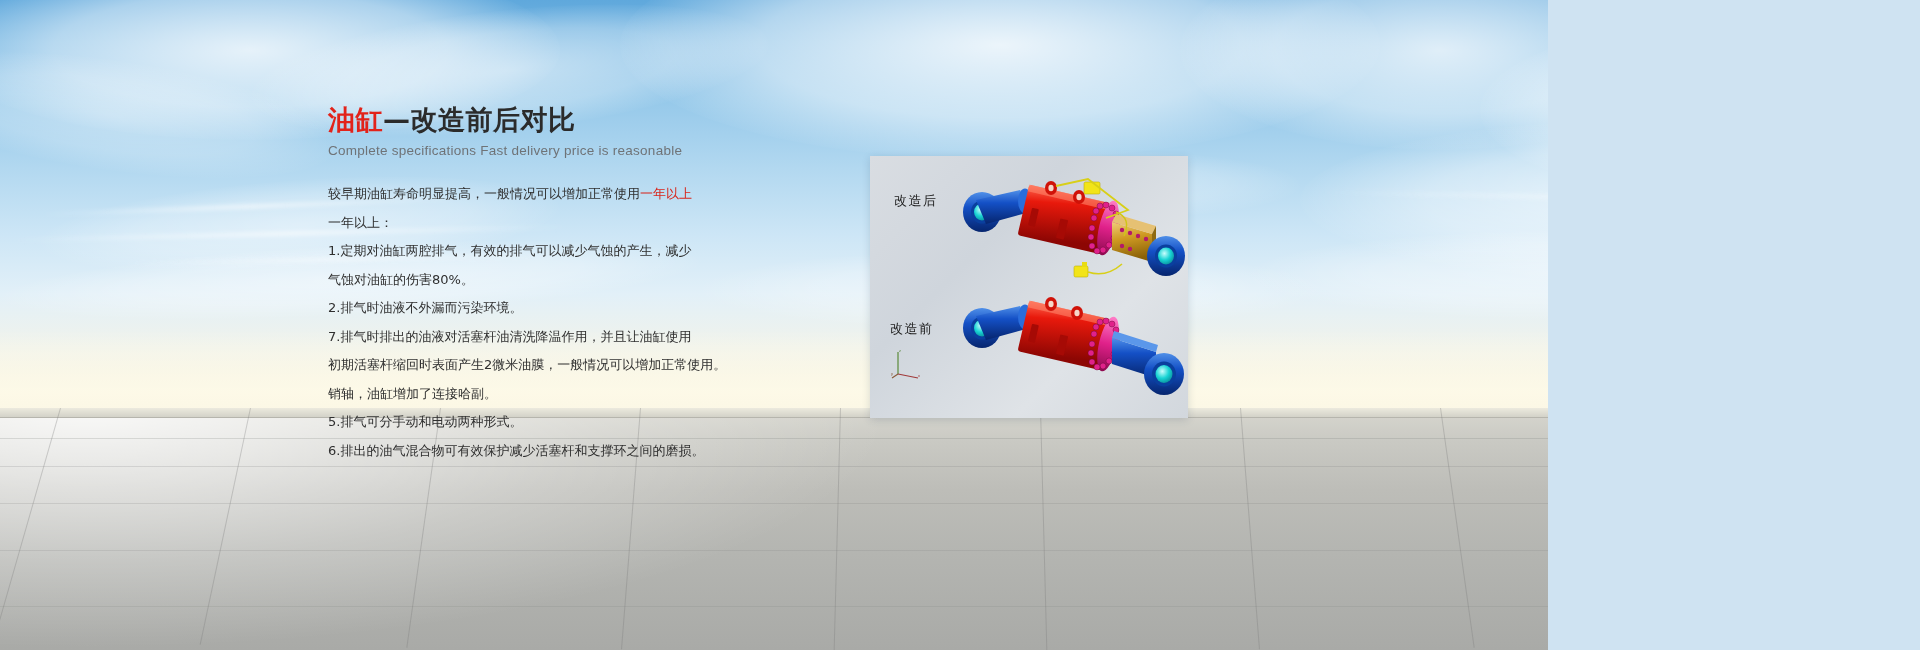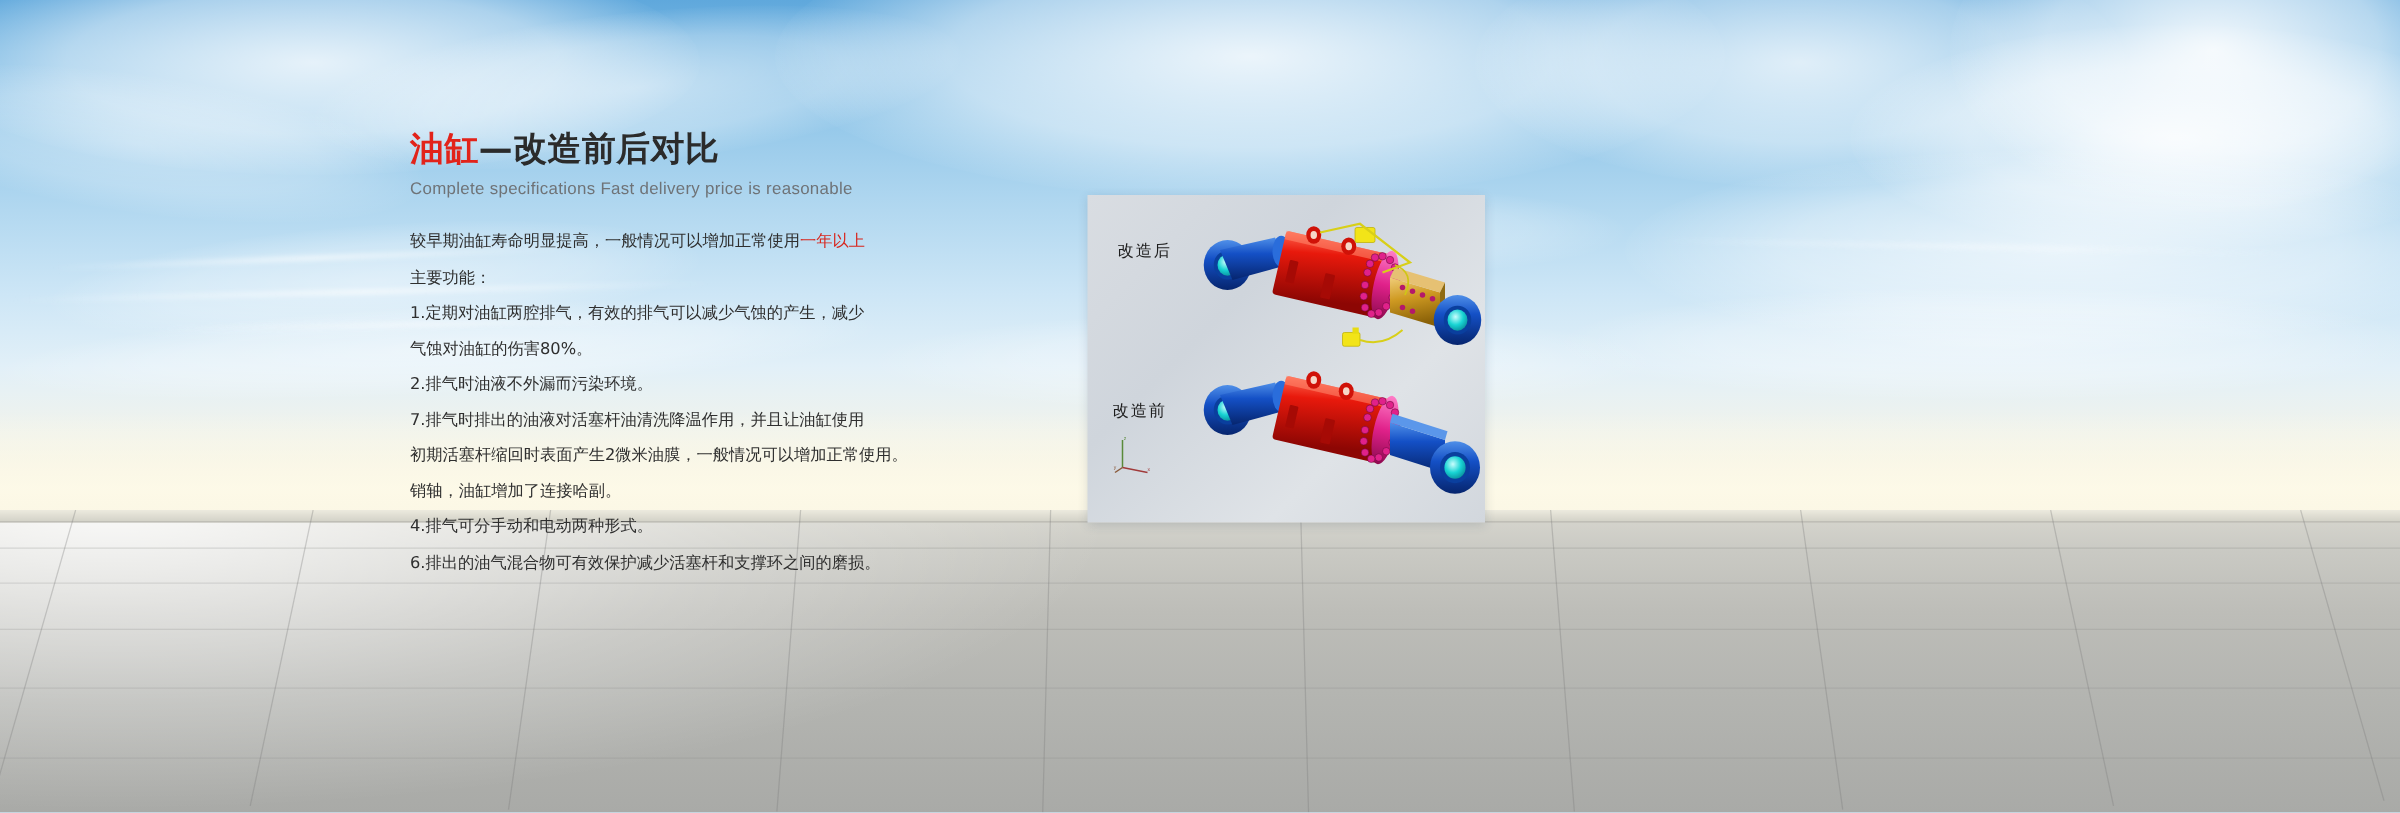--- a/index.html
+++ b/index.html
@@ -7,21 +7,21 @@
   html, body { width:1920px; height:650px; overflow:hidden; }
   body {
     font-family:"Liberation Sans", sans-serif;
     position:relative;
     background:#cfe3f2;
   }
 
   
   .banner {
     position:absolute; inset:0;
-    width:1920px; height:650px;
+    width:1548px; height:650px;
     overflow:hidden;
   }
   .sky {
     position:absolute; left:0; top:0; width:1920px; height:420px;
     background:
       linear-gradient(to bottom,
         #5fa8dc 0%,
         #79b8e3 10%,
         #96c9ea 24%,
         #b2d8f0 40%,
@@ -201,28 +201,28 @@
   <div class="content">
 
     <div class="title">
       <span class="hl">油缸</span><span>—改造前后对比</span>
     </div>
 
     <div class="subtitle">Complete specifications Fast delivery price is reasonable</div>
 
     <div class="body-copy">
       <div class="row"><span>较早期油缸寿命明显提高，一般情况可以增加正常使用</span><span class="red">一年以上</span></div>
-      <div class="row">主要功能：</div>
+      <div class="row">一年以上：</div>
       <div class="row">1.定期对油缸两腔排气，有效的排气可以减少气蚀的产生，减少</div>
       <div class="row">气蚀对油缸的伤害80%。</div>
       <div class="row">2.排气时油液不外漏而污染环境。</div>
       <div class="row">7.排气时排出的油液对活塞杆油清洗降温作用，并且让油缸使用</div>
       <div class="row">初期活塞杆缩回时表面产生2微米油膜，一般情况可以增加正常使用。</div>
       <div class="row">销轴，油缸增加了连接哈副。</div>
-      <div class="row">4.排气可分手动和电动两种形式。</div>
+      <div class="row">5.排气可分手动和电动两种形式。</div>
       <div class="row">6.排出的油气混合物可有效保护减少活塞杆和支撑环之间的磨损。</div>
     </div>
   </div>
 
   <div class="panel">
 
     <div class="panel-label lbl-after">改造后</div>
     <div class="panel-label lbl-before">改造前</div>
 
     <svg class="gizmo" viewBox="0 0 32 32">

